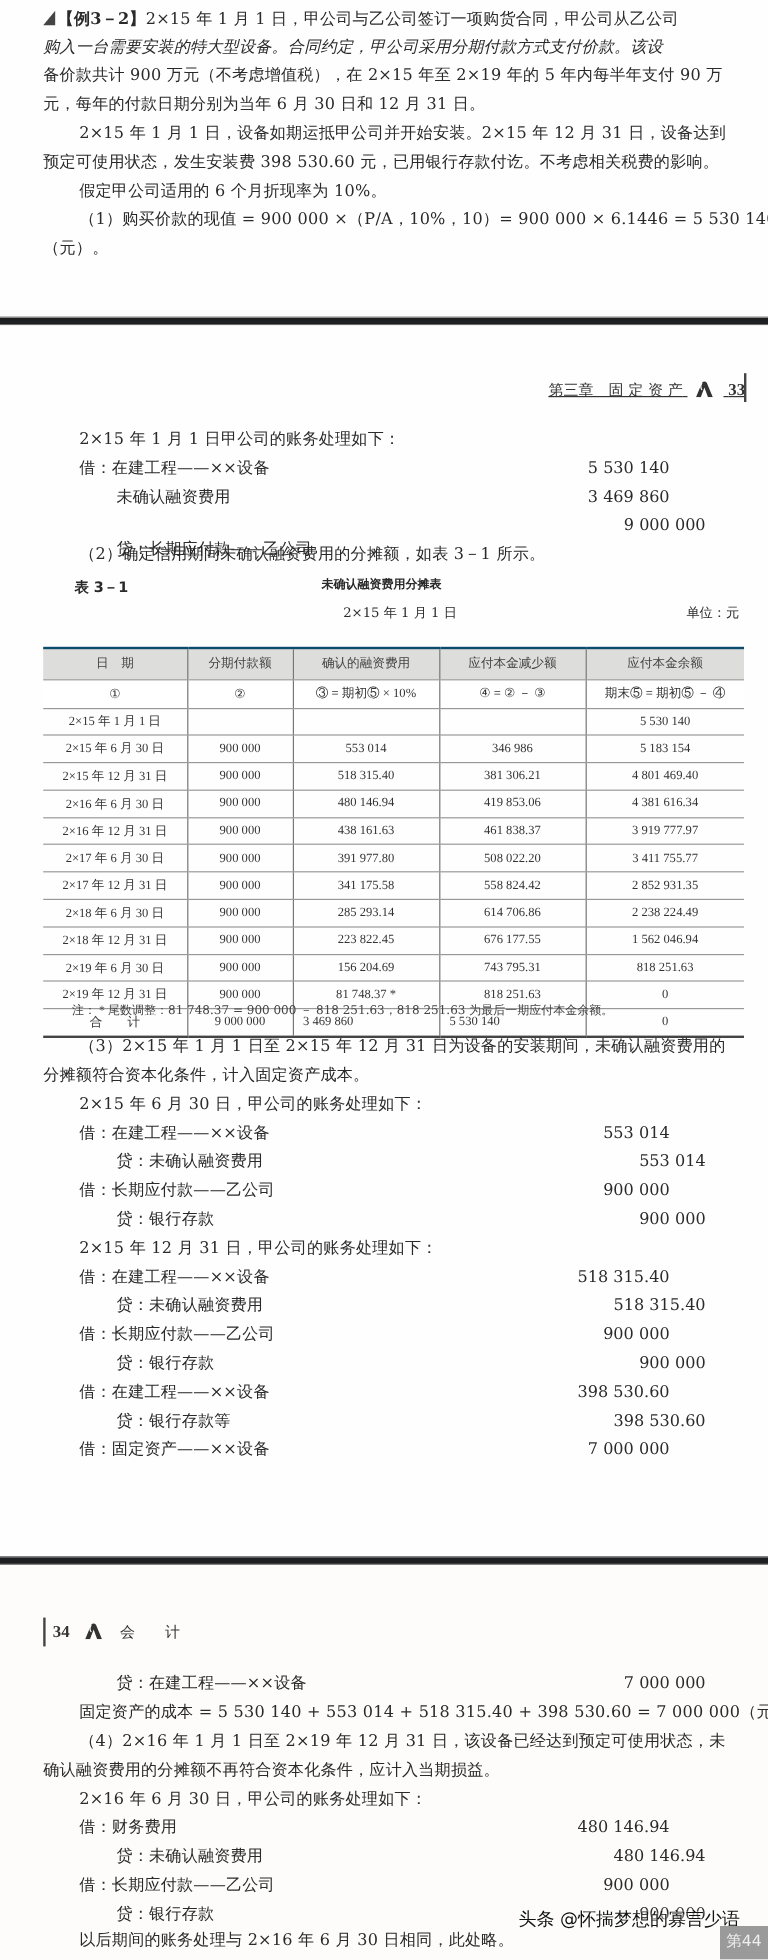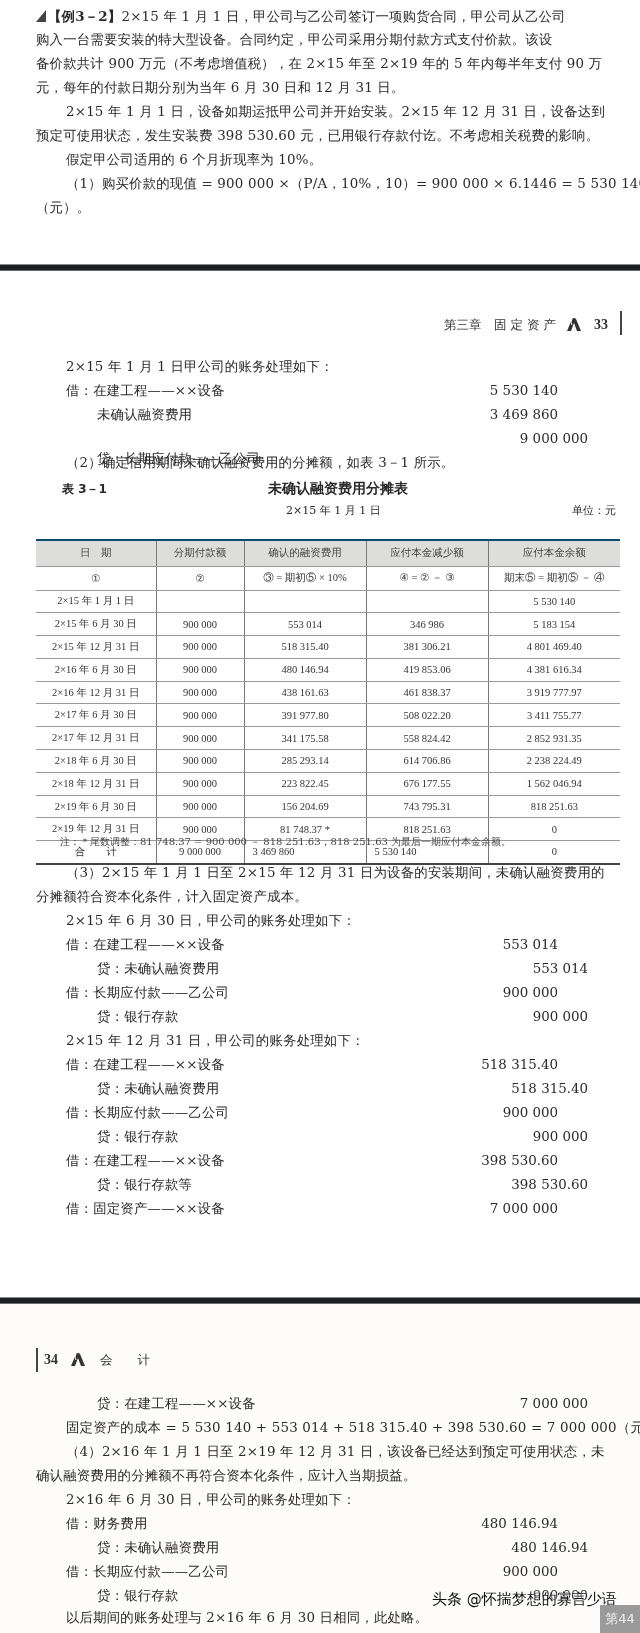--- a/index.html
+++ b/index.html
@@ -23,21 +23,21 @@
 
   .tri-icon { display: inline-block; width: 0; height: 0; border-left: 10px solid transparent; border-bottom: 12px solid #444; margin-right: 2px; vertical-align: -1px; }
   .example-tag { font-weight: bold; }
 
   .running-head { position: absolute; font-family: "DejaVu Sans", "Liberation Sans", sans-serif; font-size: 12.5px; color: #333; white-space: nowrap; }
   .rh-num { font-family: "Liberation Serif", serif; font-weight: bold; font-size: 14px; }
   .rh-bar { position: absolute; width: 2px; background: #444; }
   .logo-icon { display: inline-block; width: 16px; height: 14px; vertical-align: -2px; }
 
   .tbl-label { position: absolute; font-family: "DejaVu Sans", "Liberation Sans", sans-serif; font-weight: bold; font-size: 12px; }
-  .tbl-title { position: absolute; font-family: "DejaVu Sans", "Liberation Sans", sans-serif; font-weight: bold; font-size: 14px; }
+  .tbl-title { position: absolute; font-family: "DejaVu Sans", "Liberation Sans", sans-serif; font-weight: bold; font-size: 10px; }
   .tbl-sub { position: absolute; font-size: 11px; }
   .tbl-unit { position: absolute; font-size: 11px; }
 
   table.sched { position: absolute; left: 36px; top: 268px; width: 584px; border-collapse: collapse; font-family: "Liberation Serif", "DejaVu Serif", serif; font-size: 10.5px; color: #333; }
   table.sched td, table.sched th { border-right: 1px solid #777; border-bottom: 1px solid #999; height: 22.8px; text-align: center; font-weight: normal; padding: 0; white-space: nowrap; }
   table.sched td:last-child, table.sched th:last-child { border-right: none; }
   table.sched thead tr.hdr th { background: #dddddb; border-top: 2px solid #0c4a6e; height: 26px; font-family: "DejaVu Sans", "Liberation Sans", sans-serif; font-size: 10.5px; color: #444; }
   table.sched thead tr.formula th { background: #fff; height: 24px; font-size: 10.5px; }
   table.sched tbody tr:last-child td { border-bottom: 2px solid #444; }
   .c-total3, .c-total4 { text-align: left !important; padding-left: 8px !important; }
@@ -46,34 +46,34 @@
   .watermark { position: absolute; left: 432px; top: 1590px; font-family: "DejaVu Sans", "Liberation Sans", sans-serif; font-size: 15px; color: #111; white-space: nowrap; text-shadow: 0 0 2px #fff, 0 0 2px #fff; }
   .page-badge { position: absolute; right: 0; top: 1605px; width: 40px; height: 28px; background: #9a9a9a; color: #eee; font-family: "DejaVu Sans", "Liberation Sans", sans-serif; font-size: 13px; line-height: 28px; text-align: center; }
 </style>
 </head>
 <body>
 
 <div class="page page1">
   <div class="p" style="left:36px;top:4px;">
     <span class="tri-icon"></span><span class="example-tag">【例3－2】</span><span>2×15 年 1 月 1 日，甲公司与乙公司签订一项购货合同，甲公司从乙公司</span>
   </div>
-  <div class="p indent0" style="top:28px;">购入一台需要安装的特大型设备。合同约定，甲公司采用分期付款方式支付价款。该设</div>
+  <div class="p indent0" style="top:28px;font-style:italic;">购入一台需要安装的特大型设备。合同约定，甲公司采用分期付款方式支付价款。该设</div>
   <div class="p indent0" style="top:52px;">备价款共计 900 万元（不考虑增值税），在 2×15 年至 2×19 年的 5 年内每半年支付 90 万</div>
   <div class="p indent0" style="top:76px;">元，每年的付款日期分别为当年 6 月 30 日和 12 月 31 日。</div>
   <div class="p indent1" style="top:100px;">2×15 年 1 月 1 日，设备如期运抵甲公司并开始安装。2×15 年 12 月 31 日，设备达到</div>
   <div class="p indent0" style="top:124px;">预定可使用状态，发生安装费 398 530.60 元，已用银行存款付讫。不考虑相关税费的影响。</div>
   <div class="p indent1" style="top:148px;">假定甲公司适用的 6 个月折现率为 10%。</div>
   <div class="p indent1" style="top:172px;">（1）购买价款的现值 = 900 000 ×（P/A，10%，10）= 900 000 × 6.1446 = 5 530 140</div>
   <div class="p indent0" style="top:196px;">（元）。</div>
 </div>
 
 <div class="band band1"></div>
 
 <div class="page page2">
-  <div class="running-head" style="left:444px;top:46px;">
+  <div class="running-head" style="left:457px;top:46px;text-decoration:underline;">
     <span>第三章　固 定 资 产</span>
     <svg class="logo-icon" viewBox="0 0 16 14" style="margin:0 8px 0 6px;">
         <path d="M1 14 L6 2 Q8 0 10 2 L15 14 L11 14 L8 6 L5 14 Z" fill="#333"></path>
         <path d="M6 2 Q4 5 6 8" stroke="#fff" stroke-width="1" fill="none"></path>
       </svg>
     <span class="rh-num">33</span>
   </div>
   <div class="rh-bar" style="left:620px;top:40px;height:24px;"></div>
 
   <div class="p indent1" style="top:84px;">2×15 年 1 月 1 日甲公司的账务处理如下：</div>

